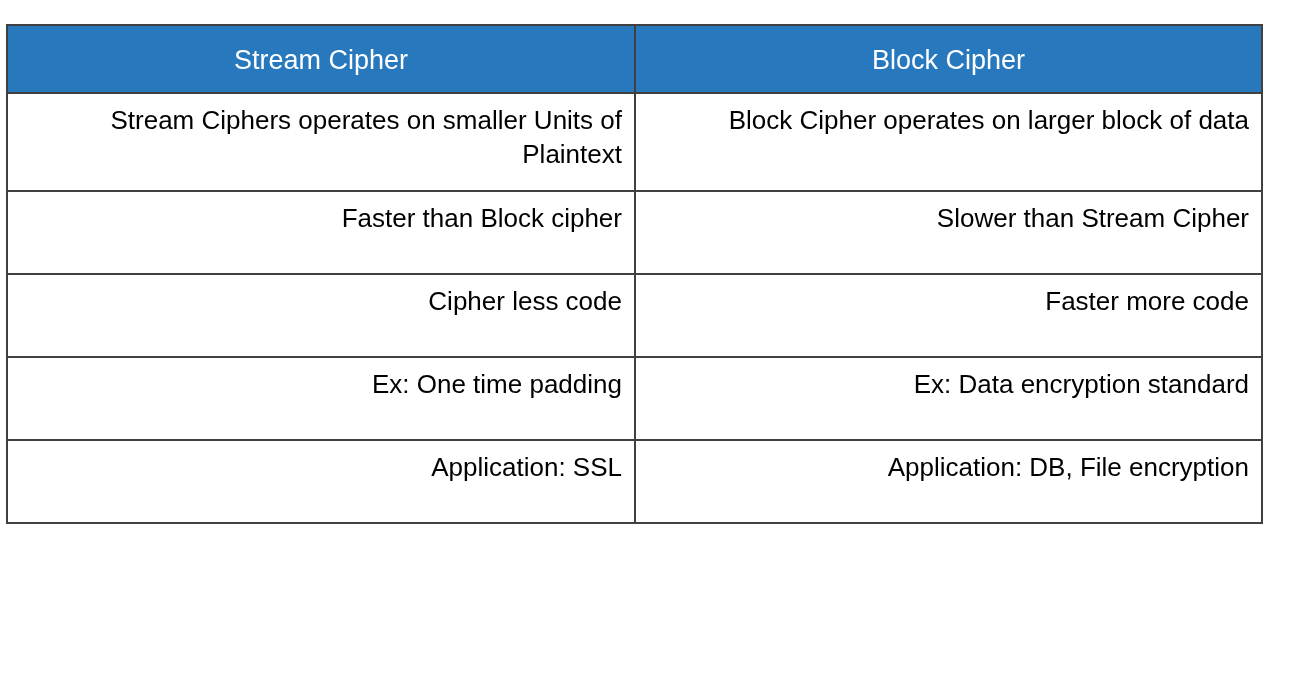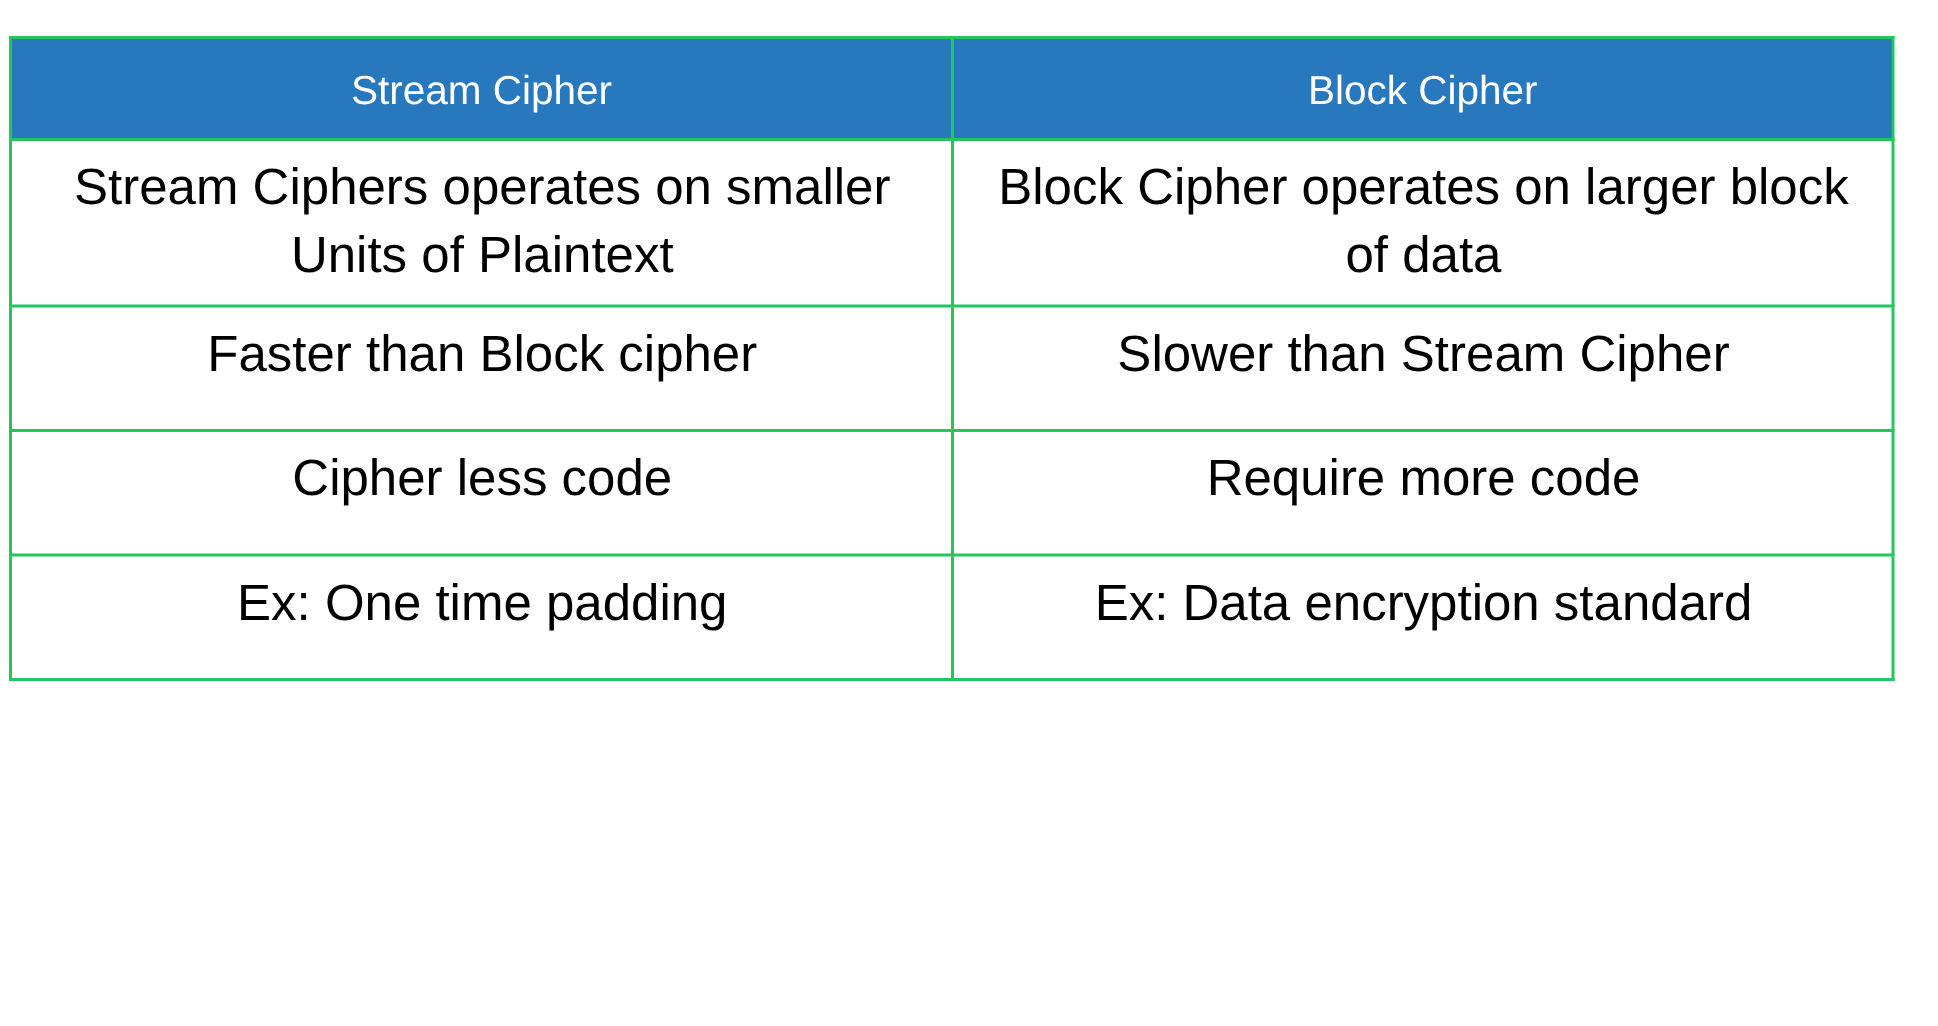--- a/index.html
+++ b/index.html
@@ -27,44 +27,44 @@
     table-layout: fixed;
     width: 1255px;
     background: #ffffff;
   }
 
   table.comparison-table col.col-left  { width: 628px; }
   table.comparison-table col.col-right { width: 627px; }
 
   table.comparison-table th,
   table.comparison-table td {
-    border: 2px solid #22c55e;
+    border: 2px solid #404040;
     vertical-align: top;
     box-sizing: border-box;
   }
 
   
   table.comparison-table thead th {
     background-color: #2878bd;
     color: #ffffff;
     font-weight: normal;
     font-size: 27px;
     line-height: 1.12;
     text-align: center;
     height: 68px;
     padding: 16px 10px 14px 10px;
     vertical-align: middle;
   }
 
   
   table.comparison-table tbody td {
     color: #000000;
-    font-size: 34px;
+    font-size: 26px;
     line-height: 1.32;
-    text-align: center;
+    text-align: right;
     padding: 9px 12px 10px 13px;
   }
 
   table.comparison-table tbody tr.row-h1 td { height: 98px; }
   table.comparison-table tbody tr.row-h2 td { height: 83px; }
   table.comparison-table tbody tr.row-h3 td { height: 136px; }
 
   .cell-text {
     display: block;
     white-space: pre-line;
@@ -104,30 +104,38 @@
           <span class="cell-text">Slower than Stream Cipher</span>
         </td>
       </tr>
 
 
       <tr class="row-h2">
         <td>
           <span class="cell-text">Cipher less code</span>
         </td>
         <td>
-          <span class="cell-text">Require more code</span>
+          <span class="cell-text">Faster more code</span>
         </td>
       </tr>
 
 
       <tr class="row-h2">
         <td>
           <span class="cell-text">Ex: One time padding</span>
         </td>
         <td>
           <span class="cell-text">Ex: Data encryption standard</span>
         </td>
       </tr>
 
+      <tr class="row-h2">
+        <td>
+          <span class="cell-text">Application: SSL</span>
+        </td>
+        <td>
+          <span class="cell-text">Application: DB, File encryption</span>
+        </td>
+      </tr>
 
     </tbody>
   </table>
 </div>
 
 </body></html>

